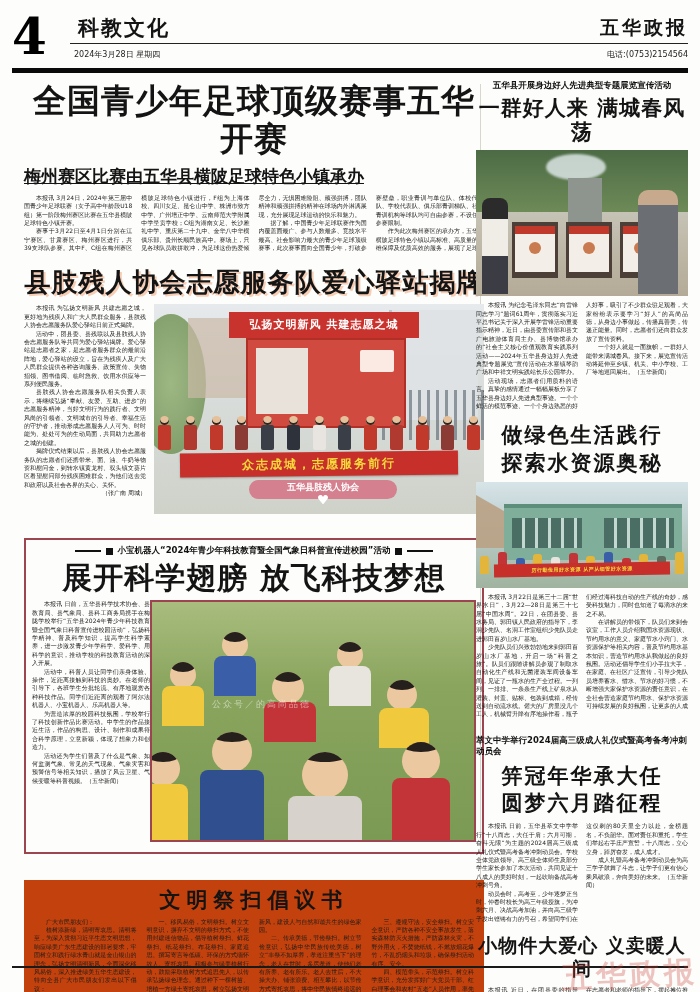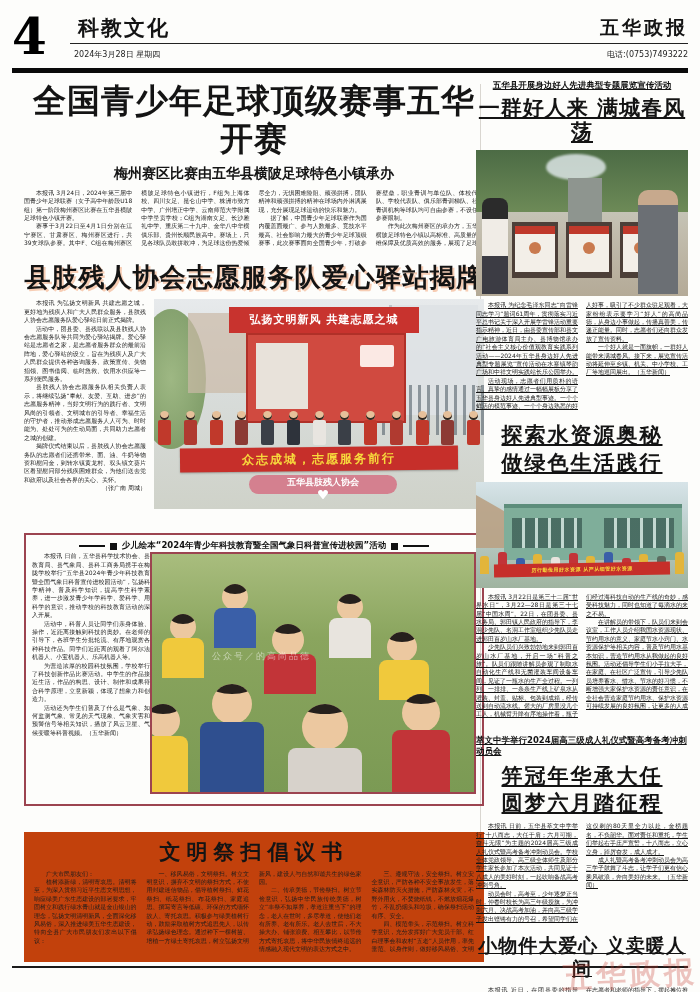--- a/index.html
+++ b/index.html
@@ -18,21 +18,21 @@
   .content{position:absolute;top:80px;left:12px;right:12px;bottom:30px;}
   .colL{position:absolute;left:12px;top:0;width:460px;}
   .colR{position:absolute;right:0;top:0;width:212px;}
   .vrule{position:absolute;left:468px;top:4px;bottom:10px;width:1px;background:#d9d6d0;}
   
   .body-txt{font-size:6px;line-height:1.4;text-align:justify;color:#1c1c1c;overflow:hidden;column-fill:auto;}
   .body-txt p{margin:0;text-indent:2em;}
   .kicker{font-size:8.5px;font-weight:bold;text-align:center;color:#111;}
   
   .a-head{margin:2px 0 0;font:bold 33px/1.15 "DejaVu Serif",serif;text-align:center;letter-spacing:1px;}
-  .a-sub{margin:7px 0 6px;font-size:14px;font-weight:bold;text-align:center;}
+  .a-sub{margin:7px 0 6px;font-size:17px;font-weight:bold;text-decoration:underline;}
   .a-body{height:64px;column-count:4;column-gap:9px;}
   
   .b-head{margin:10px 0 8px;font:bold 26px/1.1 "DejaVu Serif",serif;text-align:center;letter-spacing:1px;
           text-shadow:2px 2px 0 rgba(242,166,122,.55);}
   .b-wrap{position:relative;height:222px;}
   .b-body{position:absolute;left:0;top:0;width:122px;height:222px;}
   .photoB{position:absolute;right:0;top:0;width:330px;height:210px;background:linear-gradient(180deg,#e7eaec 0%,#d8dcda 45%,#cfd2c9 100%);overflow:hidden;}
   .pB-bush{position:absolute;left:-18px;top:10px;width:70px;height:140px;background:radial-gradient(closest-side,#8fae6d,#6d9050);border-radius:50%;opacity:.8;}
   .pB-bldgL{position:absolute;left:34px;top:14px;width:60px;height:80px;background:#cbb9a6;opacity:.7;}
   .pB-bldgR{position:absolute;right:6px;top:6px;width:86px;height:110px;background:#dfe3e6;border-left:3px solid #b9c2c8;opacity:.9;}
@@ -65,21 +65,21 @@
   .kid .h{position:absolute;width:26px;height:26px;border-radius:50%;background:#ecc8a0;overflow:hidden;}
   .kid .h::before{content:"";position:absolute;left:0;top:-4px;width:100%;height:14px;border-radius:50%;background:#26201c;}
   .kid .b{position:absolute;top:24px;left:-8px;width:42px;height:40px;border-radius:8px 8px 0 0;}
   .c-mark{position:absolute;left:60px;top:96px;font-size:9px;color:rgba(255,255,255,.5);letter-spacing:2px;}
   
   .d-box{margin-top:26px;background:#c2410c;padding:8px 10px 6px;}
   .d-head{margin:0 0 6px;font:bold 21px/1.1 "DejaVu Serif",serif;text-align:center;letter-spacing:6px;}
   .d-body{height:86px;column-count:4;column-gap:10px;}
   .d-sign{text-align:right;}
   
-  .r-art{margin-bottom:8px;text-decoration:underline;}
+  .r-art{margin-bottom:8px;}
   .e-head{margin:4px 0 6px;font:bold 21px/1.15 "DejaVu Serif",serif;text-align:center;letter-spacing:1px;}
   .photoE{position:relative;width:212px;height:146px;background:linear-gradient(180deg,#ccd8cf 0%,#c2bdae 55%,#b4aa97 100%);overflow:hidden;margin-bottom:5px;}
   .pE-trees{position:absolute;left:0;top:0;width:100%;height:62px;background:linear-gradient(180deg,#4c6b45,#6d8a57);}
   .pE-sky{position:absolute;left:70px;top:4px;width:60px;height:26px;background:#e4ecef;border-radius:50%;filter:blur(1px);opacity:.8;}
   .pE-mon{position:absolute;left:92px;top:28px;width:34px;height:44px;background:#8e958f;border-bottom:3px solid #6e756f;}
   .pE-board{position:absolute;top:72px;width:46px;height:56px;background:#4c3f38;padding:4px 3px 6px;box-sizing:border-box;}
   .pE-poster{width:100%;height:100%;background:#f3efe8;position:relative;}
   .pE-poster::before{content:"";position:absolute;left:0;top:0;width:100%;height:8px;background:#c0392b;}
   .pE-poster::after{content:"";position:absolute;left:50%;top:16px;width:12px;height:12px;margin-left:-6px;border-radius:50%;background:#c97a4f;}
   .pE-girl{position:absolute;left:6px;top:48px;width:26px;height:96px;background:linear-gradient(180deg,#2b2b2b 0 22%, #f0ece6 22% 60%, #3c3c44 60% 100%);border-radius:8px 8px 0 0;}
@@ -108,21 +108,21 @@
 <body>
 
 <div class="page">
 
   <div class="hdr">
     <div class="hdr-pageno">4</div>
     <div class="hdr-section">科教文化</div>
     <div class="hdr-rule"></div>
     <div class="hdr-date">2024年3月28日 星期四</div>
     <div class="hdr-mast">五华政报</div>
-    <div class="hdr-phone">电话:(0753)7493222</div>
+    <div class="hdr-phone">电话:(0753)2154564</div>
   </div>
   <div class="hdr-bar"></div>
 
   <div class="content">
     <div class="vrule"></div>
 
     <div class="colL">
 
       <div>
         <h1 class="a-head">全国青少年足球顶级赛事五华开赛</h1>
@@ -215,24 +215,25 @@
               <span class="pB-heart"></span>
             </div>
           </div>
         </div>
       </div>
 
       <div class="c-box">
         <div class="c-kick">
           <span class="c-dash"></span>
           <span class="c-sq"></span>
-          <span class="kicker">少儿绘本“2024年青少年科技教育暨全国气象日科普宣传进校园”活动</span>
+          <span class="kicker">小宝机器人“2024年青少年科技教育暨全国气象日科普宣传进校园”活动</span>
           <span class="c-sq"></span>
           <span class="c-dash"></span>
         </div>
+        <h2 class="c-head">展开科学翅膀 放飞科技梦想</h2>
         <div class="c-wrap">
           <div class="c-body body-txt">
             <p>本报讯 日前，五华县科学技术协会、县教育局、县气象局、县科工商务局携手在梅陇学校举行“五华县2024年青少年科技教育暨全国气象日科普宣传进校园活动”，弘扬科学精神、普及科学知识，提高学生科学素养，进一步激发青少年学科学、爱科学、用科学的意识，推动学校的科技教育活动的深入开展。</p>
             <p>活动中，科普人员让同学们亲身体验、操作，近距离接触到科技的奥妙。在老师的引导下，各班学生分批轮流、有序地观赏各种科技作品。同学们近距离的观看了阿尔法机器人、小宝机器人、乐高机器人等。</p>
             <p>为营造浓厚的校园科技氛围，学校举行了科技创新作品比赛活动。中学生的作品接近生活，作品的构思、设计、制作和成果符合科学原理，立意新颖，体现了想象力和创造力。</p>
             <p>活动还为学生们普及了什么是气象、如何监测气象、常见的天气现象、气象灾害和预警信号等相关知识，播放了风云卫星、气候变暖等科普视频。（五华新闻）</p>
           </div>
           <div class="photoC">
             <div class="kid" style="left:18px;top:60px">
                 <span class="h" style="left:0;top:0"></span>
@@ -312,22 +313,22 @@
         </div>
         <div class="r-body2 body-txt" style="height:112px">
           <p>本报讯 为纪念毛泽东同志“向雷锋同志学习”题词61周年，贯彻落实习近平总书记关于深入开展学雷锋活动重要指示精神，近日，由县委宣传部和县文广电旅游体育局主办、县博物馆承办的“社会主义核心价值观教育实践系列活动——2024年五华县身边好人先进典型专题展览”宣传活动在水寨镇琴韵广场和中祥文明实践站长乐公园举办。</p>
           <p>活动现场，志愿者们用质朴的语言、真挚的感情通过一幅幅展板分享了五华县身边好人先进典型事迹。一个个鲜活的模范事迹、一个个身边熟悉的好人好事，吸引了不少群众驻足观看，大家纷纷表示要学习“好人”的高尚品德，从身边小事做起，传播真善美，传递正能量。同时，志愿者们还向群众发放了宣传资料。</p>
           <p>一个好人就是一面旗帜，一群好人能带来满城春风。接下来，展览宣传活动将延伸至乡镇、机关、中小学校、工厂等地巡回展出。（五华新闻）</p>
         </div>
       </div>
 
       <div class="r-art">
         <div class="f-head">
+          <div>做绿色生活践行</div>
           <div>探索水资源奥秘</div>
-          <div>做绿色生活践行</div>
         </div>
         <div class="photoF">
           <div class="pF-mtn"></div>
           <div class="pF-bldg">
             <div class="pF-win" style="left:8px;width:70px"></div>
             <div class="pF-win" style="right:8px;width:70px"></div>
           </div>
           <div class="pF-crowd">
             <span class="pF-dot" style="height:18px;background:#e3b53a"></span>
               <span class="pF-dot" style="height:22px;background:#c23438"></span>

